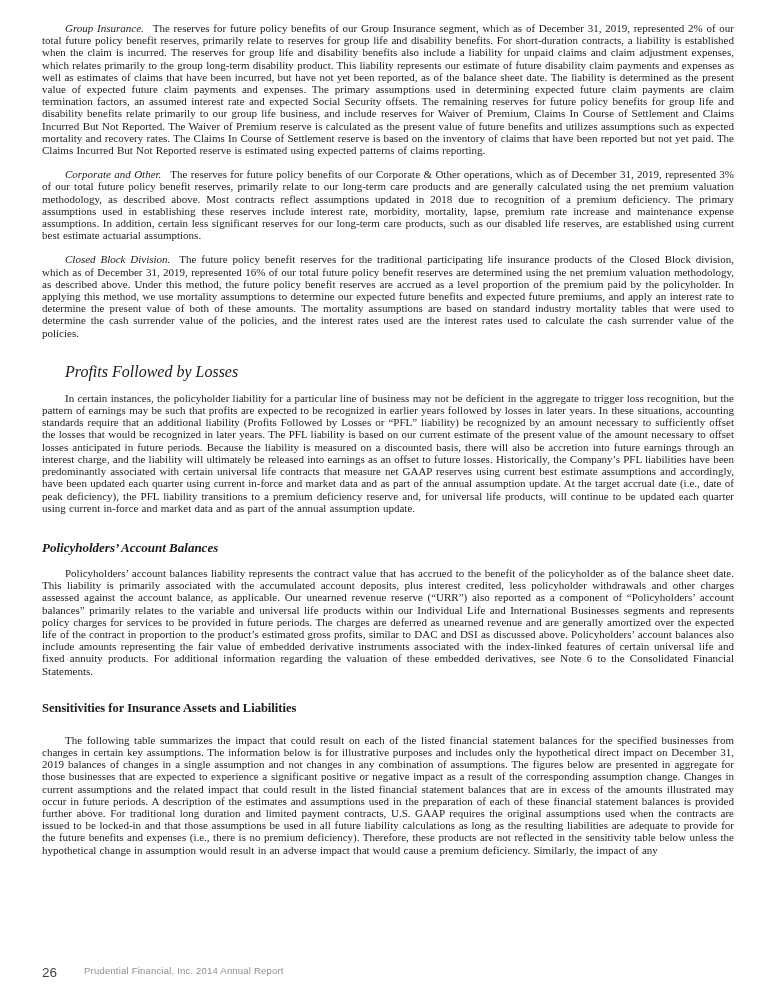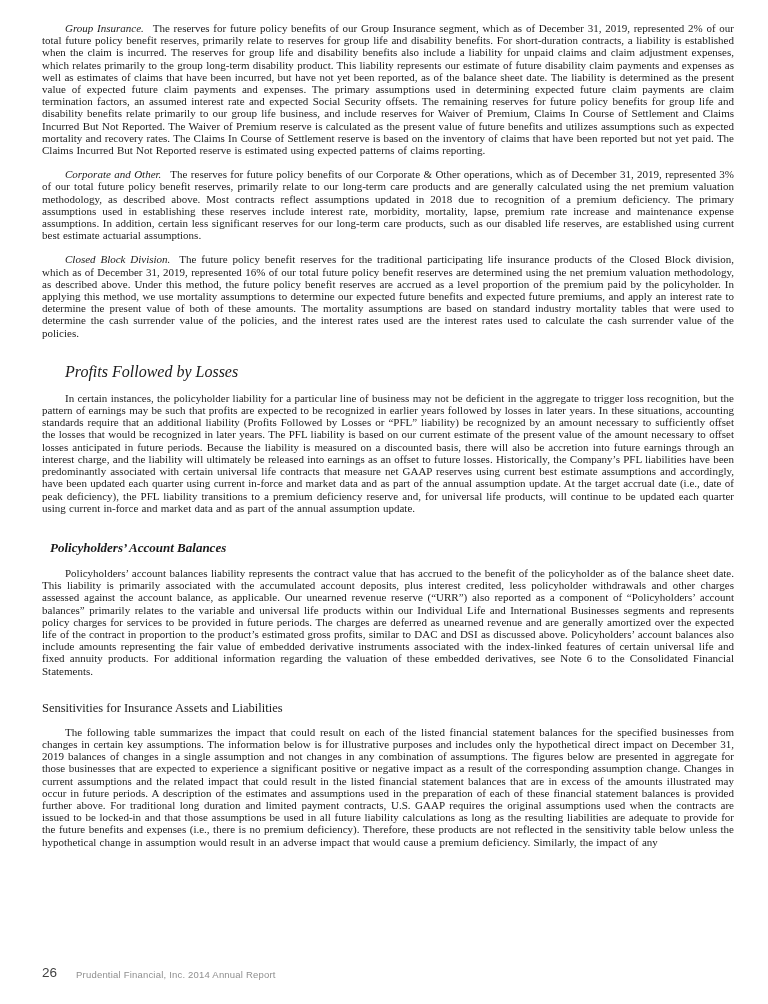--- a/index.html
+++ b/index.html
@@ -36,34 +36,34 @@
   h3.heading-italic {
     font-size: 16px;
     font-style: italic;
     font-weight: normal;
     margin: 24px 0 11px 23px;
   }
   h2.heading-bold-italic {
     font-size: 13px;
     font-style: italic;
     font-weight: bold;
-    margin: 26px 0 11px 8px;
+    margin: 26px 0 11px 0;
   }
   h2.heading-bold {
     font-size: 12.5px;
-    font-weight: normal;
-    margin: 24px 0 10px 0;
+    font-weight: bold;
+    margin: 24px 0 18px 0;
   }
   footer.page-footer {
     position: absolute;
     left: 38px;
     bottom: 24px;
     display: flex;
-    align-items: flex-end;
-    gap: 19px;
+    align-items: flex-start;
+    gap: 27px;
     font-family: "Liberation Sans", "DejaVu Sans", sans-serif;
   }
   .page-num {
     font-size: 13.5px;
     color: #414141;
   }
   .report-title {
     font-size: 9.5px;
     color: #8f8f8f;
     letter-spacing: 0.2px;

